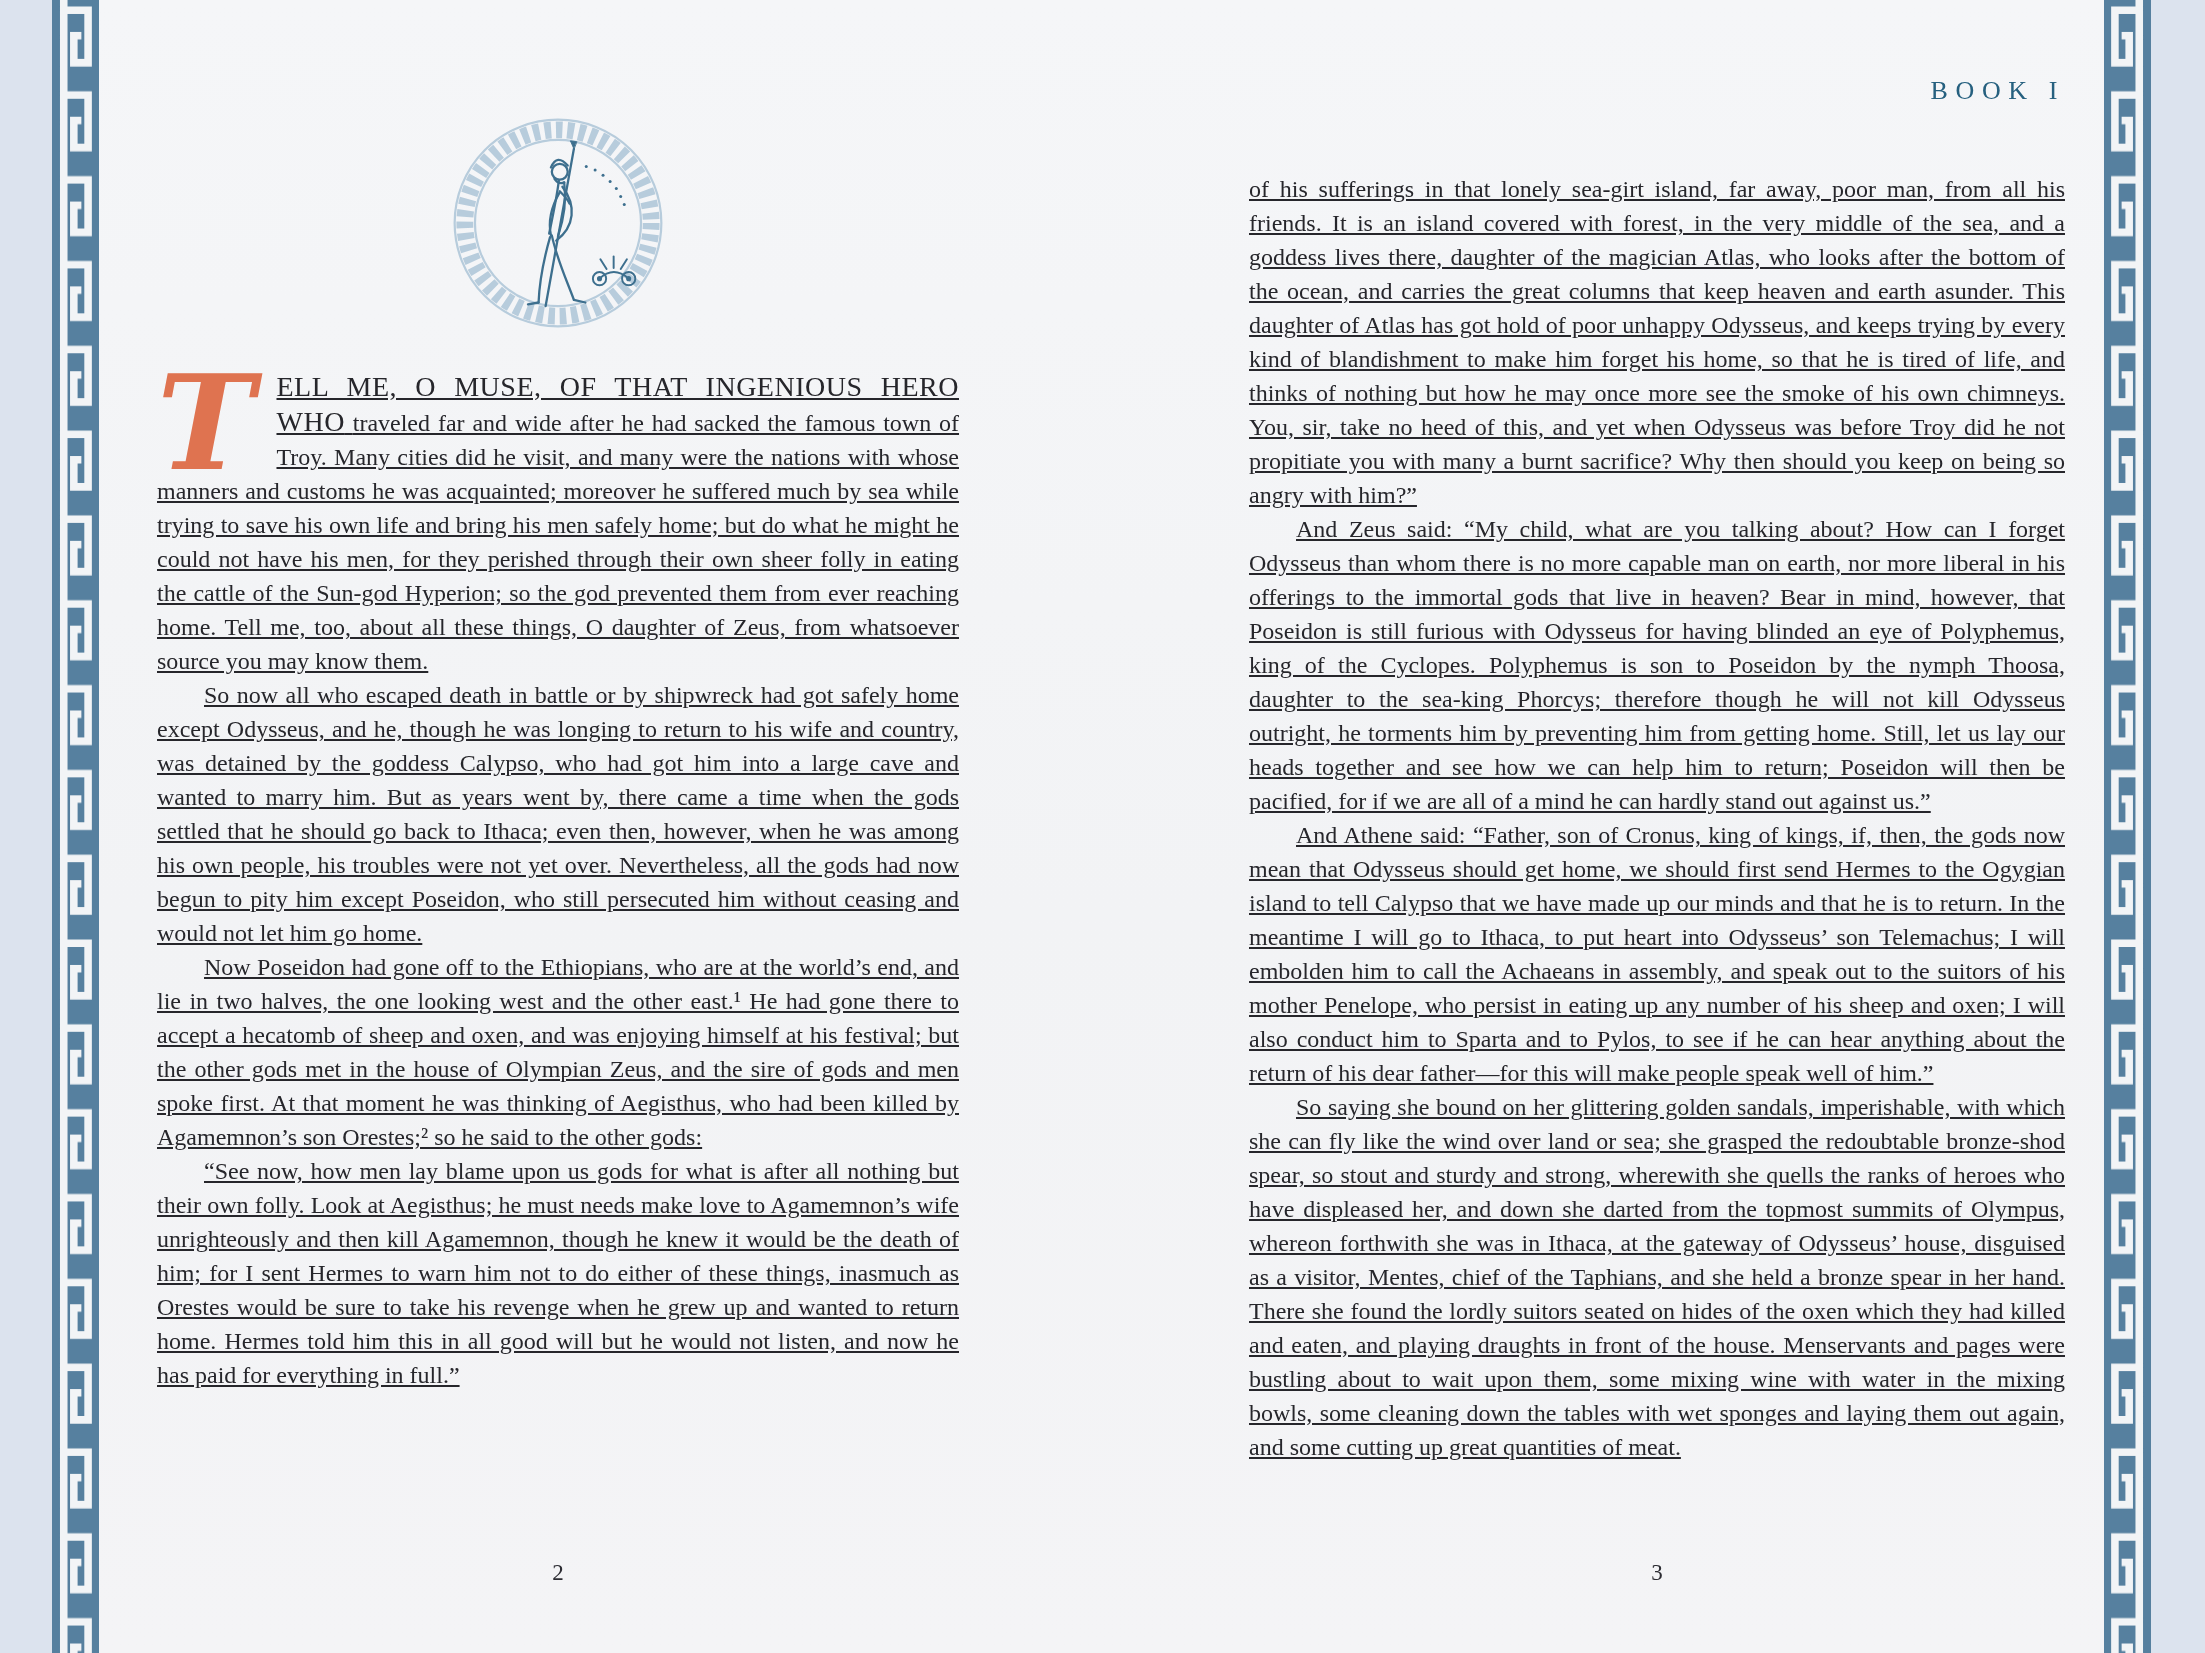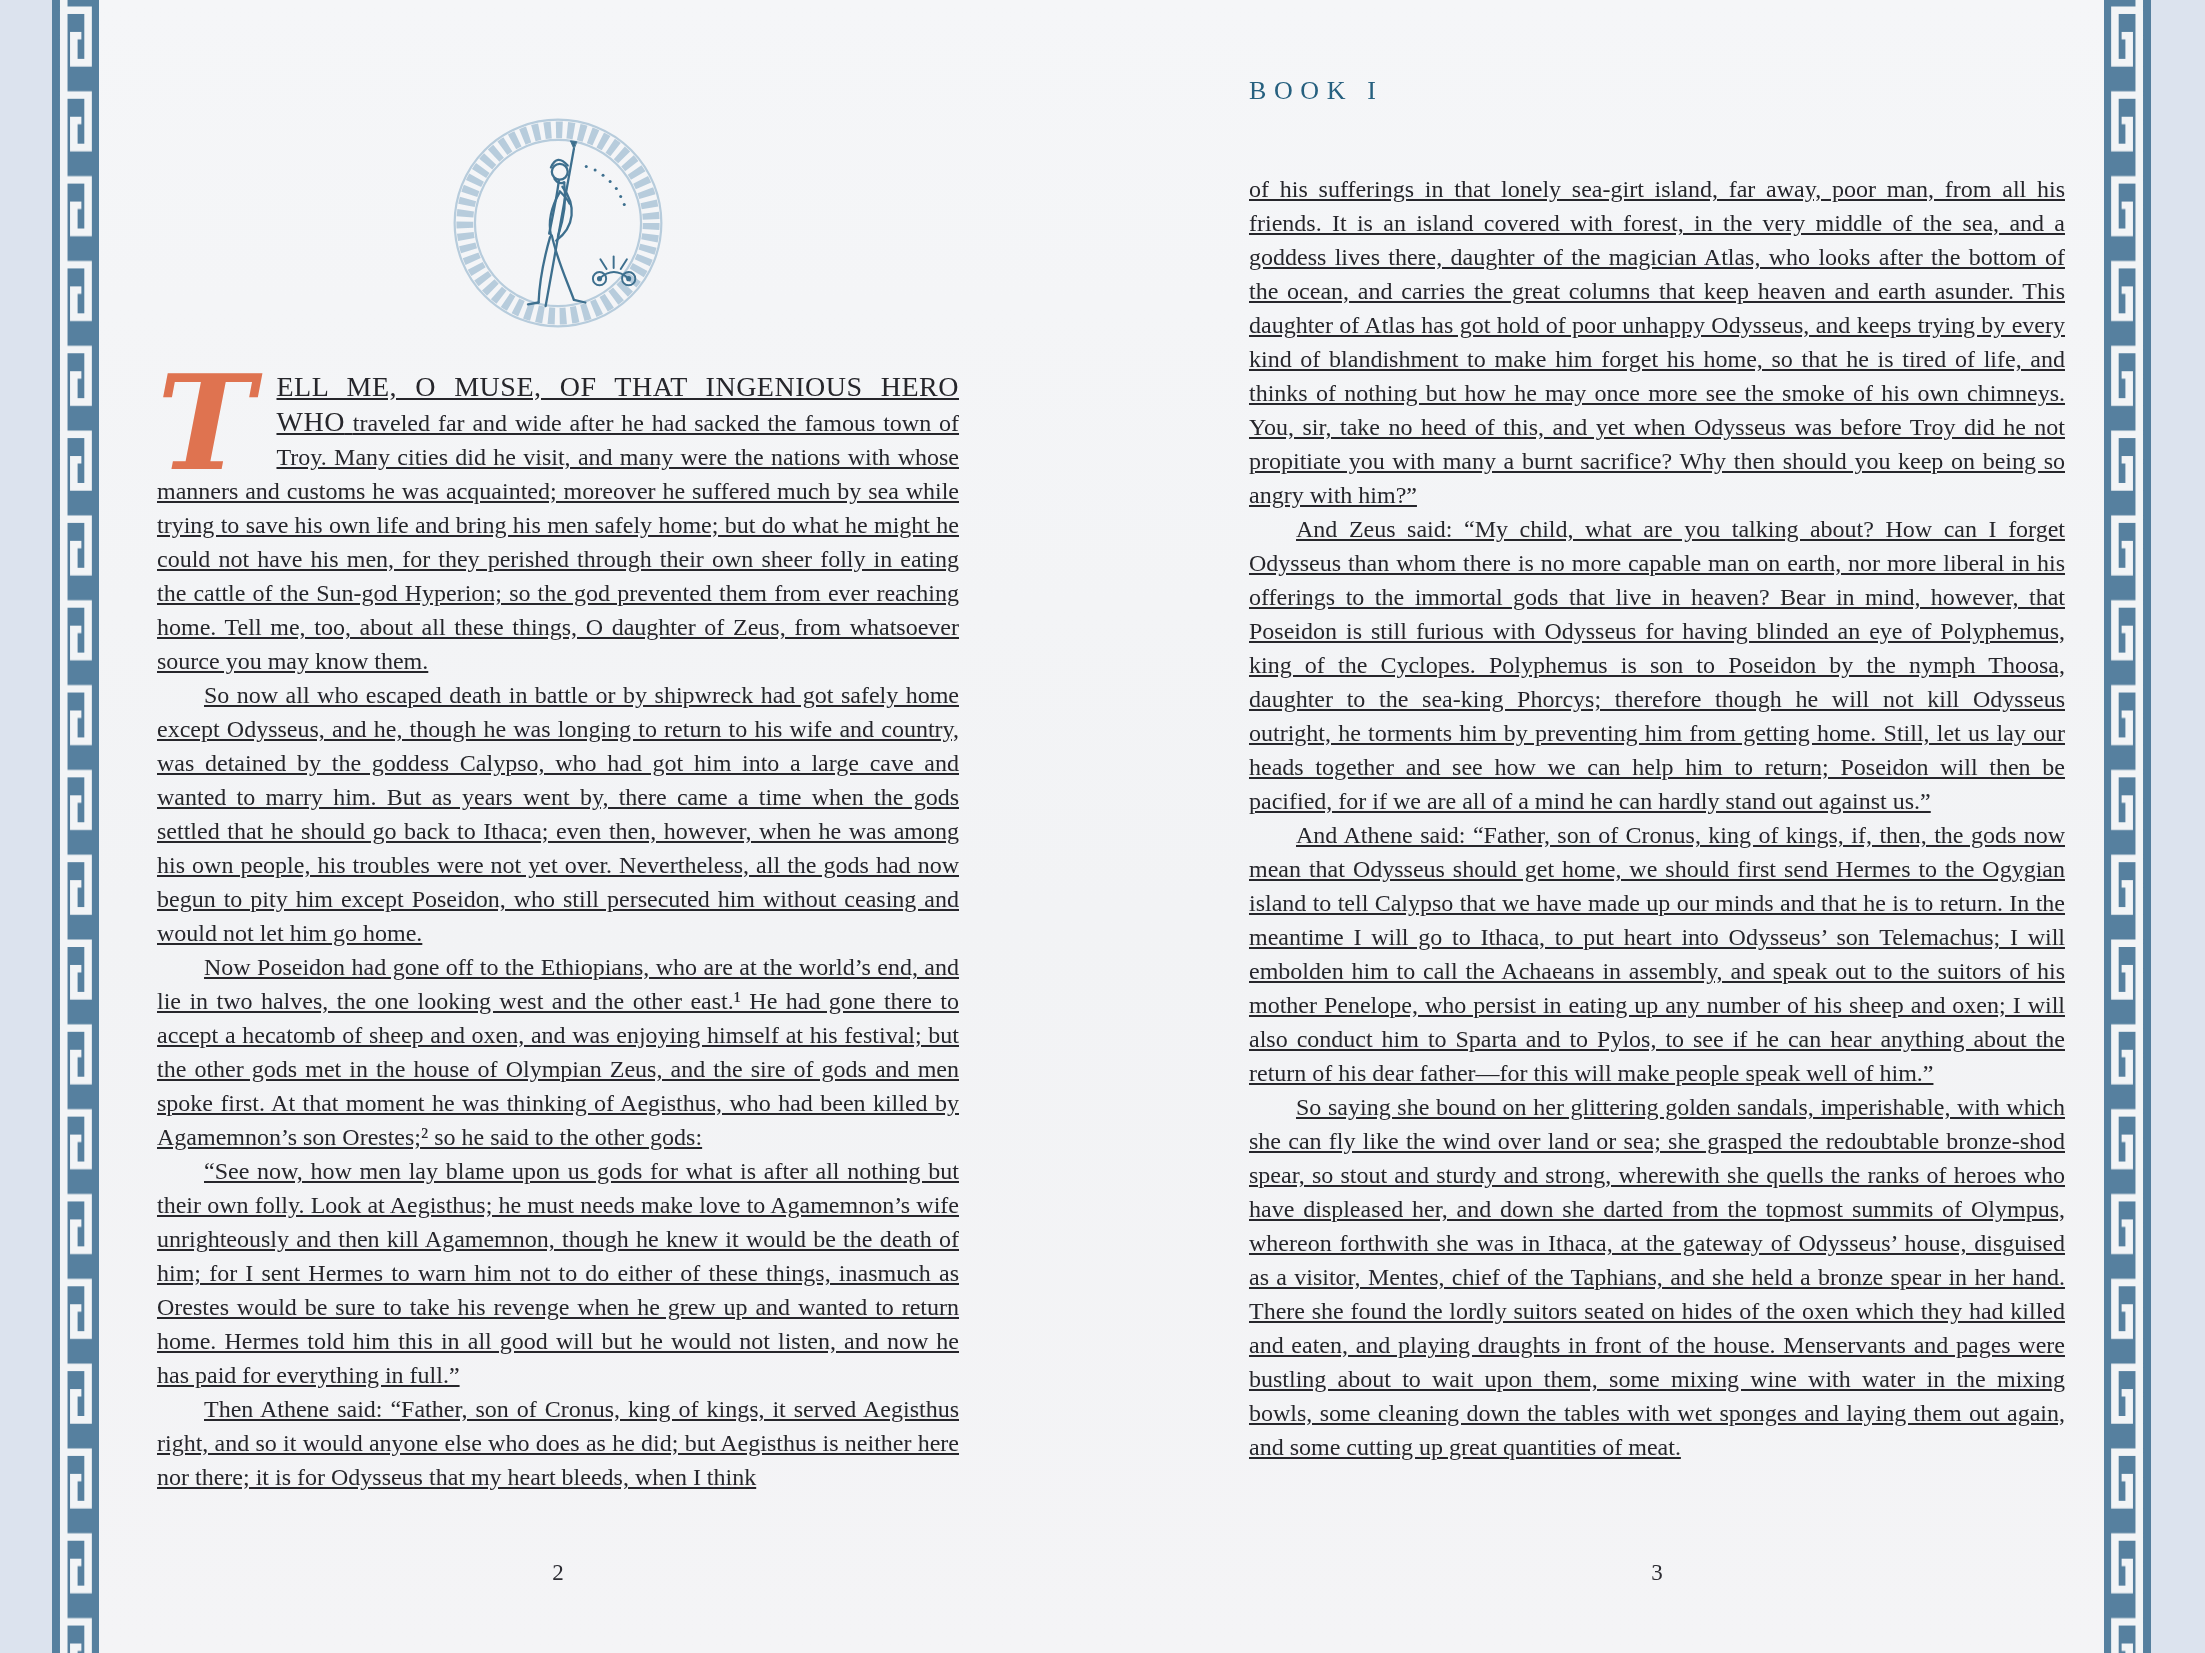--- a/index.html
+++ b/index.html
@@ -25,21 +25,21 @@
   .text-block.righttext{top:172px;}
   p.body-par{margin:0;font-size:24px;line-height:34px;text-align:justify;}
   p.indent{text-indent:47px;}
   .opener .lead{font-size:28px;letter-spacing:0.5px;}
   .dropcap{
     float:left;color:#df7350;font-family:"DejaVu Serif",serif;
     font-style:italic;font-weight:700;font-size:131px;line-height:92px;
     margin:6.8px 22px -5.1px 0;
   }
   .book-header{
-    position:absolute;top:76px;left:0;right:0;text-align:left;
+    position:absolute;top:76px;left:0;right:0;text-align:right;
     font-size:26px;letter-spacing:7.6px;color:#26607f;font-weight:400;
   }
   .pagenum{
     position:absolute;bottom:68px;left:0;right:0;text-align:center;
     font-size:23px;color:#2c2c32;
   }
 </style>
 </head>
 <body>
 
@@ -117,21 +117,20 @@
         <circle cx="195" cy="99" r="1.7"></circle>
       </g>
     </svg>
 
     <div class="text-block lefttext">
       <p class="body-par opener"><span class="dropcap">T</span><span class="lead">ELL ME, O MUSE, OF THAT INGENIOUS HERO WHO</span>
         <span>traveled far and wide after he had sacked the famous town of Troy. Many cities did he visit, and many were the nations with whose manners and customs he was acquainted; moreover he suffered much by sea while trying to save his own life and bring his men safely home; but do what he might he could not have his men, for they perished through their own sheer folly in eating the cattle of the Sun-god Hyperion; so the god prevented them from ever reaching home. Tell me, too, about all these things, O daughter of Zeus, from whatsoever source you may know them.</span></p>
       <p class="body-par indent">So now all who escaped death in battle or by shipwreck had got safely home except Odysseus, and he, though he was longing to return to his wife and country, was detained by the goddess Calypso, who had got him into a large cave and wanted to marry him. But as years went by, there came a time when the gods settled that he should go back to Ithaca; even then, however, when he was among his own people, his troubles were not yet over. Nevertheless, all the gods had now begun to pity him except Poseidon, who still persecuted him without ceasing and would not let him go home.</p>
       <p class="body-par indent">Now Poseidon had gone off to the Ethiopians, who are at the world’s end, and lie in two halves, the one looking west and the other east.¹ He had gone there to accept a hecatomb of sheep and oxen, and was enjoying himself at his festival; but the other gods met in the house of Olympian Zeus, and the sire of gods and men spoke first. At that moment he was thinking of Aegisthus, who had been killed by Agamemnon’s son Orestes;² so he said to the other gods:</p>
       <p class="body-par indent">“See now, how men lay blame upon us gods for what is after all nothing but their own folly. Look at Aegisthus; he must needs make love to Agamemnon’s wife unrighteously and then kill Agamemnon, though he knew it would be the death of him; for I sent Hermes to warn him not to do either of these things, inasmuch as Orestes would be sure to take his revenge when he grew up and wanted to return home. Hermes told him this in all good will but he would not listen, and now he has paid for everything in full.”</p>
-      <p class="body-par indent">Then Athene said: “Father, son of Cronus, king of kings, it served Aegisthus right, and so it would anyone else who does as he did; but Aegisthus is neither here nor there; it is for Odysseus that my heart bleeds, when I think</p>
     </div>
 
     <div class="pagenum">2</div>
   </div>
 
   <div class="page page-right">
     <div class="book-header">BOOK I</div>
 
     <div class="text-block righttext">
       <p class="body-par">of his sufferings in that lonely sea-girt island, far away, poor man, from all his friends. It is an island covered with forest, in the very middle of the sea, and a goddess lives there, daughter of the magician Atlas, who looks after the bottom of the ocean, and carries the great columns that keep heaven and earth asunder. This daughter of Atlas has got hold of poor unhappy Odysseus, and keeps trying by every kind of blandishment to make him forget his home, so that he is tired of life, and thinks of nothing but how he may once more see the smoke of his own chimneys. You, sir, take no heed of this, and yet when Odysseus was before Troy did he not propitiate you with many a burnt sacrifice? Why then should you keep on being so angry with him?”</p>

